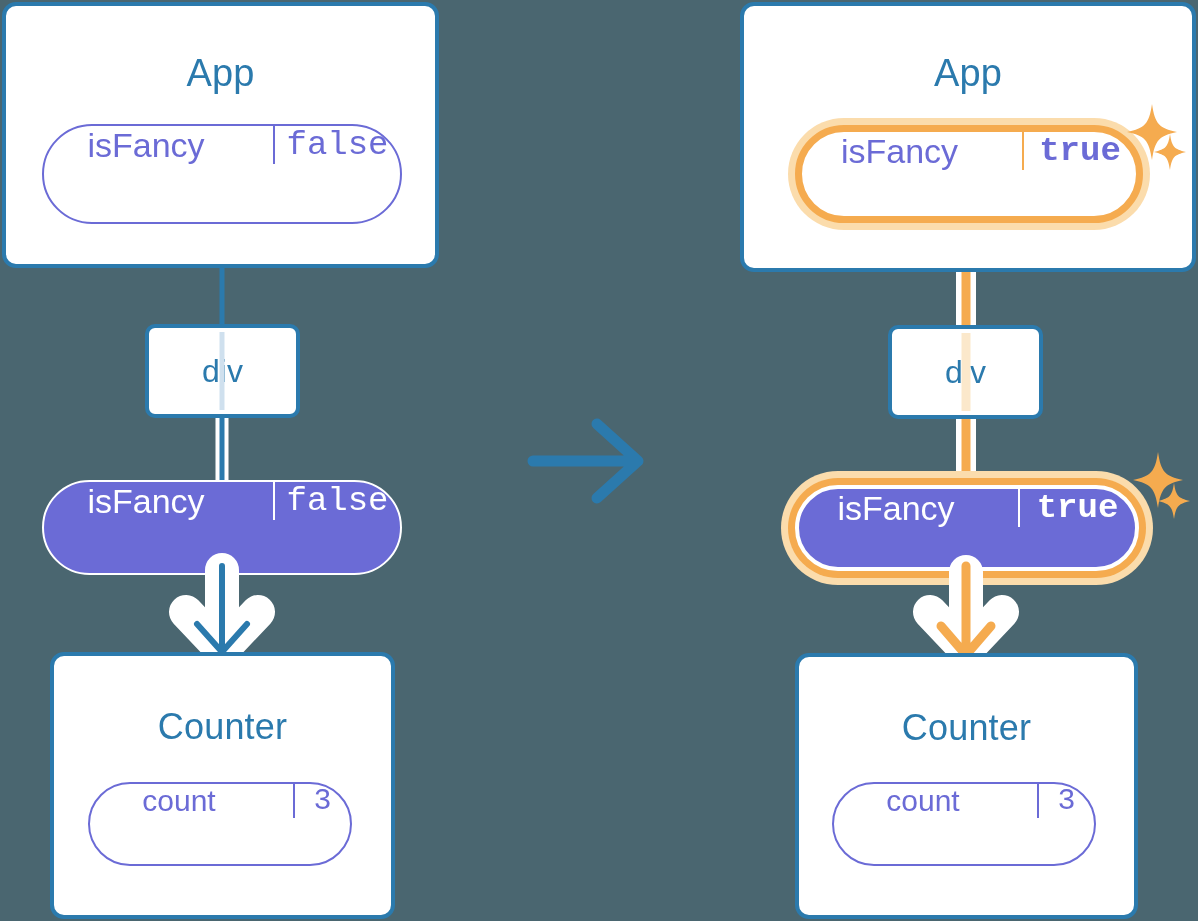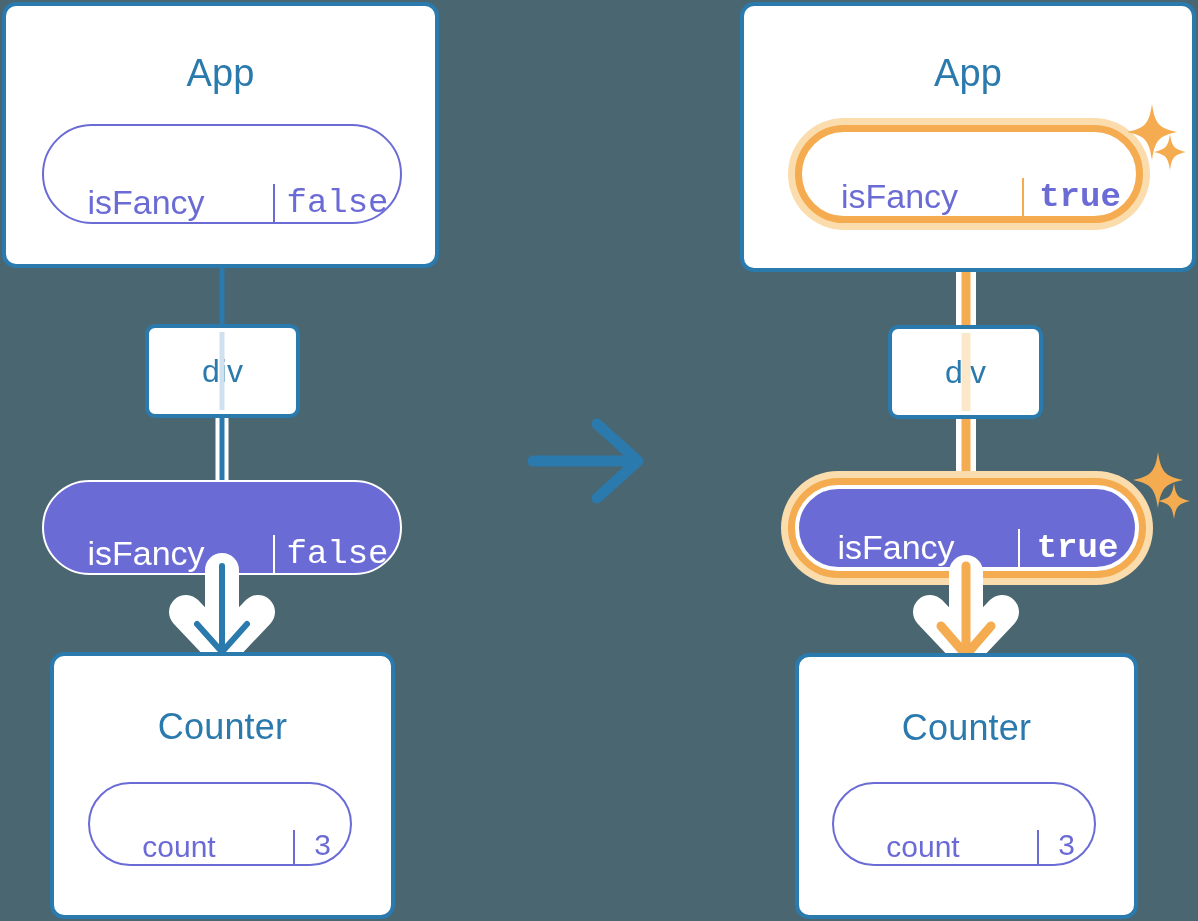--- a/index.html
+++ b/index.html
@@ -57,21 +57,21 @@
     align-items: center;
     justify-content: center;
     color: #2b7aad;
     font-size: 32px;
   }
   
   .pill {
     position: absolute;
     box-sizing: border-box;
     display: flex;
-    align-items: flex-end;
+    align-items: flex-start;
     border-radius: 999px;
     gap: 25px;
   }
   .pill .seg {
     display: flex;
     align-items: center;
     justify-content: center;
     box-sizing: border-box;
     white-space: nowrap;
   }

